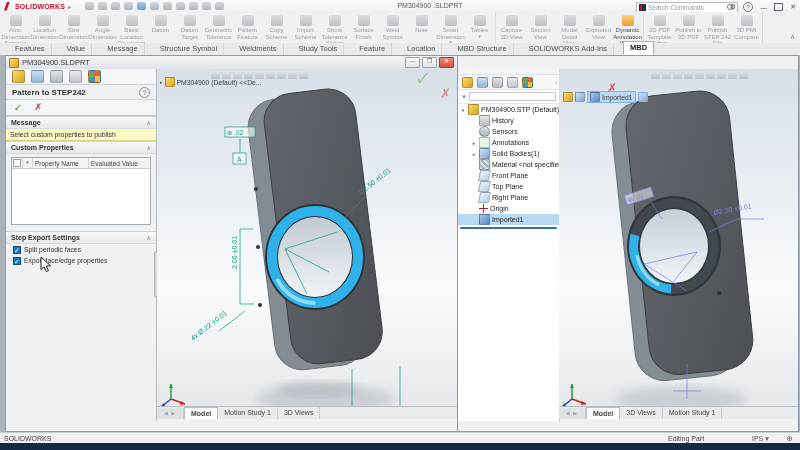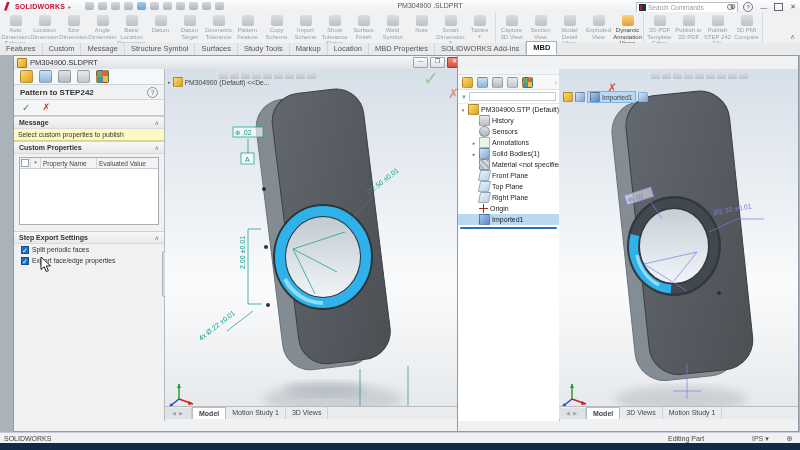--- a/index.html
+++ b/index.html
@@ -32,26 +32,26 @@
   .rb{width:29px;flex:0 0 auto;text-align:center;padding-top:2px;cursor:default;}
   .rb-icon{width:12px;height:11px;margin:0 auto;border-radius:2px;background:linear-gradient(#dcdfe2,#bcc1c6);display:block;}
   .rb-on .rb-icon{background:linear-gradient(#ffd27a,#e59f35);}
   .rb-label{display:block;font-size:6px;line-height:6.5px;color:#9aa0a6;margin-top:1px;max-height:20px;overflow:hidden;}
   .rb-on .rb-label{color:#444;}
   .rb-dd{font-size:5px;color:#9aa0a6;display:block;line-height:4px;}
   #ribbon-collapse{right:5px;top:33px;font-size:7px;color:#78808a;}
   
   #tabrow{left:0;top:43px;width:800px;height:12px;background:#e8eaec;border-bottom:1px solid #9fb0c0;
           display:flex;align-items:flex-end;font-size:7.5px;}
-  .ftab{padding:1px 6px;color:#555;border-right:1px solid #d4d7da;line-height:10px;cursor:default;}
+  .ftab{padding:1px 6px;color:#555;border-right:1px solid #d4d7da;line-height:10px;cursor:default;margin-left:9px;}
   .ftab-on{background:#fff;border:1px solid #9fb0c0;border-bottom:1px solid #fff;font-weight:bold;color:#222;}
   
   #workspace{left:0;top:55px;width:800px;height:377px;background:#aab2ba;}
   .child-win{position:absolute;top:0;height:377px;background:#f0f1f2;border:1px solid #8f9aa6;box-sizing:border-box;}
-  #win-left{left:13px;width:453px;}
+  #win-left{left:5px;width:453px;}
   #win-right{left:457px;width:342px;}
   .child-title{height:13px;background:linear-gradient(#f3f5f7,#dfe3e8);border-bottom:1px solid #b9c0c8;
                display:flex;align-items:center;font-size:7.5px;color:#333;}
   .part-icon{width:8px;height:8px;margin:0 3px;background:linear-gradient(135deg,#ffd96b,#d9a520);border:1px solid #a87d10;border-radius:1px;}
   .wbtns{margin-left:auto;display:flex;gap:2px;margin-right:3px;}
   .wbtn{width:13px;height:9px;border:1px solid #9aa2ab;background:linear-gradient(#fcfdfe,#dfe3e7);
         font-size:6px;line-height:7px;text-align:center;color:#555;border-radius:1px;}
   .wbtn-close-hot{background:linear-gradient(#ea8d80,#d5503c);color:#fff;border-color:#a83b2a;}
   
   #pm-panel{left:0;top:13px;width:150px;height:352px;background:#f0f1f2;border-right:1px solid #b4bac0;}
@@ -282,28 +282,28 @@
         <div class="rb">
           <span class="rb-icon"></span>
           <span class="rb-label">3D PMI Compare</span>
         </div>
       </div>
     </div>
   <span id="ribbon-collapse" class="abs">∧</span>
 
   <div id="tabrow" class="abs">
       <span class="ftab">Features</span>
-      <span class="ftab">Custom</span>
+      <span class="ftab">Value</span>
       <span class="ftab">Message</span>
       <span class="ftab">Structure Symbol</span>
-      <span class="ftab">Surfaces</span>
+      <span class="ftab">Weldments</span>
       <span class="ftab">Study Tools</span>
-      <span class="ftab">Markup</span>
+      <span class="ftab">Feature</span>
       <span class="ftab">Location</span>
-      <span class="ftab">MBD Properties</span>
+      <span class="ftab">MBD Structure</span>
       <span class="ftab">SOLIDWORKS Add-Ins</span>
       <span class="ftab ftab-on">MBD</span>
     </div>
 
   <div id="workspace" class="abs">
 
     <div id="win-left" class="child-win">
       <div class="child-title">
         <span class="part-icon"></span>
         <span>PM304900.SLDPRT</span>

